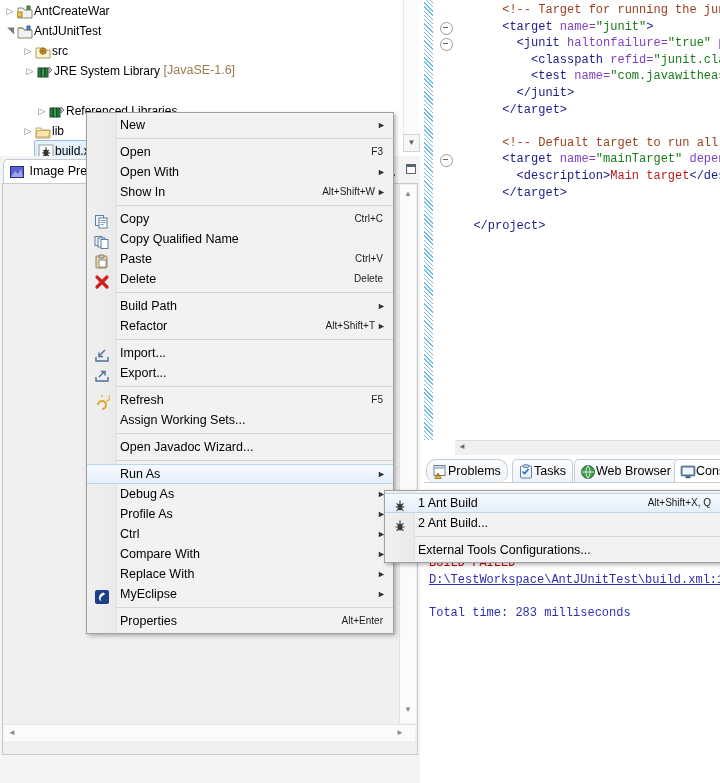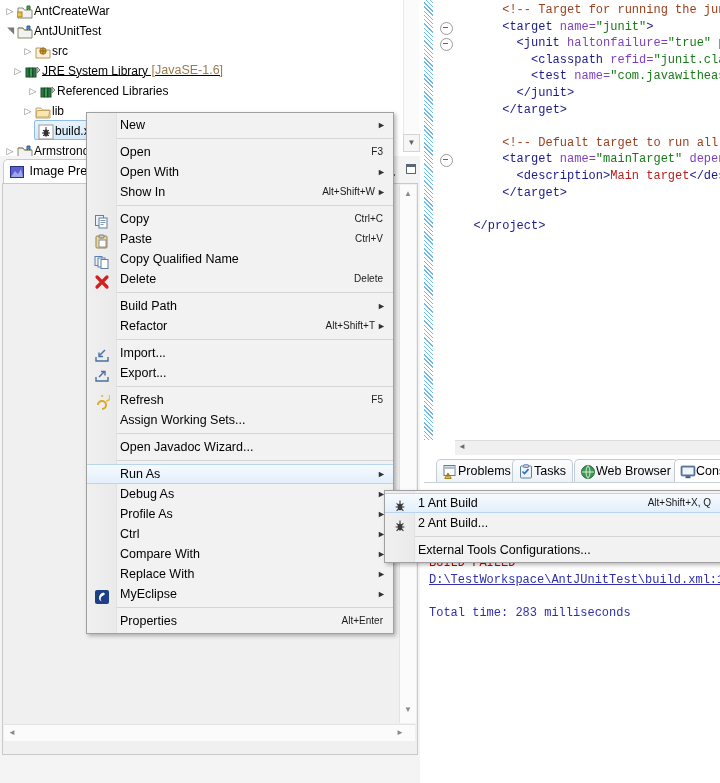--- a/index.html
+++ b/index.html
@@ -125,27 +125,27 @@
     <div class="tree-row" style="padding-left: 4px;"><span class="twisty" style="transform: rotate(-90deg); display: inline-block;">◢</span><span><span class="ticon"><svg width="16" height="16" viewBox="0 0 16 16">
             <path d="M1 4h5l1.5 2H15v8H1z" fill="#f2f2f2" stroke="#8a8a6a"></path>
             <path d="M1 4h5l1.5 2H15" fill="none" stroke="#8a8a6a"></path>
             <path d="M10 2h3v4l-1.5-1.2L10 6z" fill="#4f8fd6" stroke="#2f5f96"></path>
           </svg></span><span class="tlabel">AntJUnitTest</span></span></div>
     <div class="tree-row" style="padding-left: 22px;"><span class="twisty">▷</span><span><span class="ticon"><svg width="16" height="16" viewBox="0 0 16 16">
             <path d="M1 4h5l1.5 2H15v8H1z" fill="#fbf0d8" stroke="#b79b5e"></path>
             <circle cx="8" cy="7" r="3.2" fill="#d9a23a" stroke="#9c6f18"></circle>
             <path d="M5 7h6M8 4v6" stroke="#8a6512"></path>
           </svg></span><span class="tlabel">src</span></span></div>
-    <div class="tree-row" style="padding-left: 12px; text-decoration: underline;"><span class="twisty">▷</span><span><span class="ticon"><svg width="16" height="16" viewBox="0 0 16 16">
+    <div class="tree-row" style="padding-left: 24px;"><span class="twisty">▷</span><span><span class="ticon"><svg width="16" height="16" viewBox="0 0 16 16">
             <rect x="1" y="4" width="3" height="9" fill="#2f7a3f" stroke="#17502a"></rect>
             <rect x="4.5" y="4" width="3" height="9" fill="#3f9a52" stroke="#17502a"></rect>
             <rect x="8" y="4" width="3" height="9" fill="#2f7a3f" stroke="#17502a"></rect>
             <path d="M12 3l3 3-3 3z" fill="#d8d8d8" stroke="#777"></path>
           </svg></span><span class="tlabel">JRE System Library</span><span class="tsuffix"> [JavaSE-1.6]</span></span></div>
-    <div class="tree-row" style="padding-left: 27px;"><span class="twisty">▷</span><span><span class="ticon"><svg width="16" height="16" viewBox="0 0 16 16">
+    <div class="tree-row" style="padding-left: 36px; margin-top: 20px;"><span class="twisty">▷</span><span><span class="ticon"><svg width="16" height="16" viewBox="0 0 16 16">
             <rect x="1" y="4" width="3" height="9" fill="#2f7a3f" stroke="#17502a"></rect>
             <rect x="4.5" y="4" width="3" height="9" fill="#3f9a52" stroke="#17502a"></rect>
             <rect x="8" y="4" width="3" height="9" fill="#2f7a3f" stroke="#17502a"></rect>
             <path d="M12 3l3 3-3 3z" fill="#d8d8d8" stroke="#777"></path>
           </svg></span><span class="tlabel">Referenced Libraries</span></span></div>
     <div class="tree-row" style="padding-left: 22px;"><span class="twisty">▷</span><span><span class="ticon"><svg width="16" height="16" viewBox="0 0 16 16">
             <path d="M1 4h5l1.5 2H15v8H1z" fill="#fdf3dc" stroke="#c3a560"></path>
             <path d="M2 6.5h13L13.5 13H1z" fill="#fbe6b2" stroke="#c3a560"></path>
           </svg></span><span class="tlabel">lib</span></span></div>
     <div class="tree-row" style="padding-left: 22px;"><span class="twisty"></span><span class="sel-row"><span class="ticon"><svg width="16" height="16" viewBox="0 0 16 16">
@@ -171,21 +171,21 @@
       <div class="fold" style="left: 7px; top: 154.4px;"></div>
     </div>
   <div class="abs" id="code" style="left:35px;"><div><span class="c-txt">      </span><span class="c-com">&lt;!-- Target for running the junit</span></div><div><span class="c-txt">      </span><span class="c-tag">&lt;target </span><span class="c-att">name=</span><span class="c-val">"junit"</span><span class="c-tag">&gt;</span></div><div><span class="c-txt">        </span><span class="c-tag">&lt;junit </span><span class="c-att">haltonfailure=</span><span class="c-val">"true"</span><span class="c-att"> pri</span></div><div><span class="c-txt">          </span><span class="c-tag">&lt;classpath </span><span class="c-att">refid=</span><span class="c-val">"junit.classp</span></div><div><span class="c-txt">          </span><span class="c-tag">&lt;test </span><span class="c-att">name=</span><span class="c-val">"com.javawithease.</span></div><div><span class="c-txt">        </span><span class="c-tag">&lt;/junit&gt;</span></div><div><span class="c-txt">      </span><span class="c-tag">&lt;/target&gt;</span></div><div>&nbsp;</div><div><span class="c-txt">      </span><span class="c-com">&lt;!-- Defualt target to run all ta</span></div><div><span class="c-txt">      </span><span class="c-tag">&lt;target </span><span class="c-att">name=</span><span class="c-val">"mainTarget"</span><span class="c-att"> depends=</span></div><div><span class="c-txt">        </span><span class="c-tag">&lt;description&gt;</span><span class="c-txt">Main target</span><span class="c-tag">&lt;/descri</span></div><div><span class="c-txt">      </span><span class="c-tag">&lt;/target&gt;</span></div><div>&nbsp;</div><div><span class="c-txt">  </span><span class="c-tag">&lt;/project&gt;</span></div></div>
   <div class="abs" style="left:31px;top:440px;width:265px;height:14px;background:#f0f0f0;border-top:1px solid #dcdcdc;">
     <span class="scr-arrow" style="left:3px;">◄</span>
   </div>
 </div>
 
 <div class="abs" id="bottom-panel">
   <div id="tabbar">
-      <div class="vtab" style="left: 12px;"><span class="vticon"><svg width="16" height="16" viewBox="0 0 16 16">
+      <div class="vtab" style="left: 2px; border-radius: 10px;"><span class="vticon"><svg width="16" height="16" viewBox="0 0 16 16">
             <rect x="2" y="1.5" width="11" height="10" fill="#ffffff" stroke="#6a7b8c"></rect>
             <rect x="3" y="2.5" width="9" height="2.4" fill="#a8bdd0"></rect>
             <path d="M6 9l3.2 5.4H2.8z" fill="#e8c24a" stroke="#9c7a14"></path>
             <path d="M6 10.6v1.8" stroke="#5a4408" stroke-width="1.1"></path>
           </svg></span><span class="vtlabel">Problems</span></div>
       <div class="vtab" style="left: 88px;"><span class="vticon"><svg width="16" height="16" viewBox="0 0 16 16">
             <rect x="2.5" y="2" width="11" height="12" rx="1" fill="#eef3fa" stroke="#5d7fa5"></rect>
             <rect x="5.5" y="0.8" width="5" height="2.6" rx="0.6" fill="#c9d4df" stroke="#5d7fa5"></rect>
             <path d="M4.5 7.5l2 2 4-4.4" fill="none" stroke="#2a6fc0" stroke-width="1.6"></path>
           </svg></span><span class="vtlabel">Tasks</span></div>
@@ -249,29 +249,29 @@
     <div class="mi"><span>Open</span><span class="accel noarrow">F3</span></div>
     <div class="mi"><span>Open With</span><span class="arrow">►</span></div>
     <div class="mi"><span>Show In</span><span class="accel">Alt+Shift+W</span><span class="arrow">►</span></div>
     <div class="msep"></div>
     <div class="mi"><span class="micon"><svg width="16" height="16" viewBox="0 0 16 16">
           <rect x="1.5" y="1.5" width="8" height="10" fill="#eef2f8" stroke="#5d7fa5"></rect>
           <rect x="5" y="4" width="8" height="10" fill="#ffffff" stroke="#5d7fa5"></rect>
           <path d="M6.5 6.5h5M6.5 8.5h5M6.5 10.5h3" stroke="#7e98b8"></path>
         </svg></span><span>Copy</span><span class="accel noarrow">Ctrl+C</span></div>
     <div class="mi"><span class="micon"><svg width="16" height="16" viewBox="0 0 16 16">
+          <rect x="1" y="2.5" width="7" height="9" fill="#eef2f8" stroke="#5d7fa5"></rect>
+          <rect x="4" y="4" width="7" height="9" fill="#f7fafd" stroke="#5d7fa5"></rect>
+          <rect x="7" y="5.5" width="7" height="9" fill="#ffffff" stroke="#5d7fa5"></rect>
+        </svg></span><span>Copy Qualified Name</span></div>
+    <div class="mi"><span class="micon"><svg width="16" height="16" viewBox="0 0 16 16">
           <rect x="2" y="2" width="11" height="12" rx="1" fill="#e8d9ae" stroke="#9b8344"></rect>
           <rect x="5" y="1" width="5" height="3" rx="0.8" fill="#cfcfcf" stroke="#777"></rect>
           <rect x="5" y="6" width="7" height="7" fill="#ffffff" stroke="#8a8a8a"></rect>
         </svg></span><span>Paste</span><span class="accel noarrow">Ctrl+V</span></div>
-    <div class="mi"><span class="micon"><svg width="16" height="16" viewBox="0 0 16 16">
-          <rect x="1" y="2.5" width="7" height="9" fill="#eef2f8" stroke="#5d7fa5"></rect>
-          <rect x="4" y="4" width="7" height="9" fill="#f7fafd" stroke="#5d7fa5"></rect>
-          <rect x="7" y="5.5" width="7" height="9" fill="#ffffff" stroke="#5d7fa5"></rect>
-        </svg></span><span>Copy Qualified Name</span></div>
     <div class="mi"><span class="micon"><svg width="16" height="16" viewBox="0 0 16 16">
           <path d="M3 3l10 10M13 3L3 13" stroke="#d02020" stroke-width="3.2" stroke-linecap="round"></path>
         </svg></span><span>Delete</span><span class="accel noarrow">Delete</span></div>
     <div class="msep"></div>
     <div class="mi"><span>Build Path</span><span class="arrow">►</span></div>
     <div class="mi"><span>Refactor</span><span class="accel">Alt+Shift+T</span><span class="arrow">►</span></div>
     <div class="msep"></div>
     <div class="mi"><span class="micon"><svg width="16" height="16" viewBox="0 0 16 16">
           <path d="M2 9v4h12V9" fill="none" stroke="#4a6f9c" stroke-width="1.4"></path>
           <path d="M11 2L5.5 7.5" stroke="#4a6f9c" stroke-width="1.4"></path>

